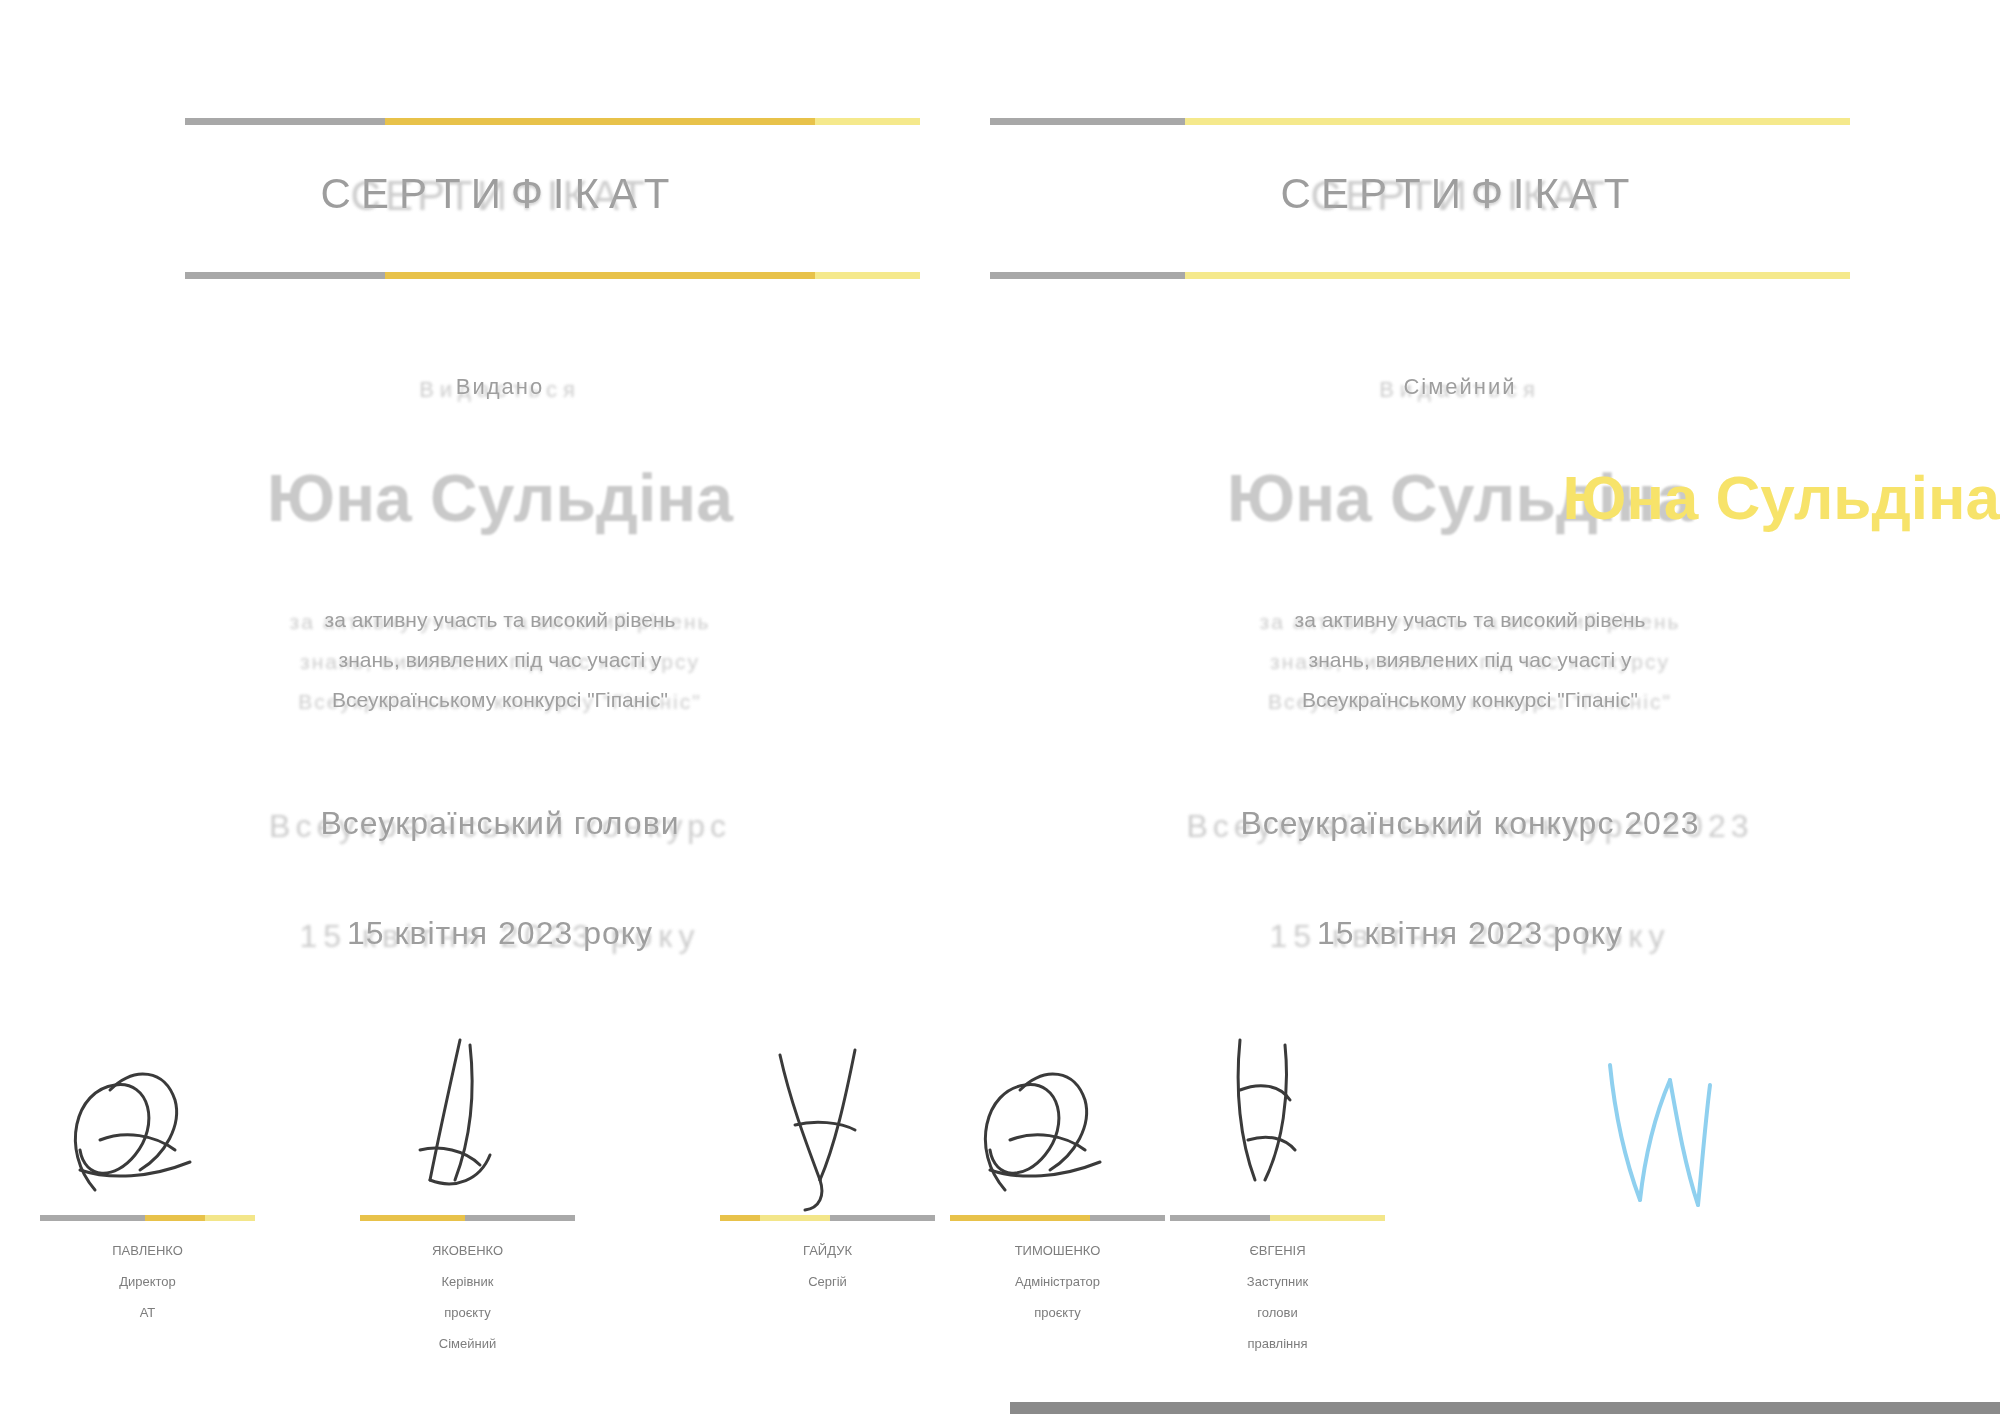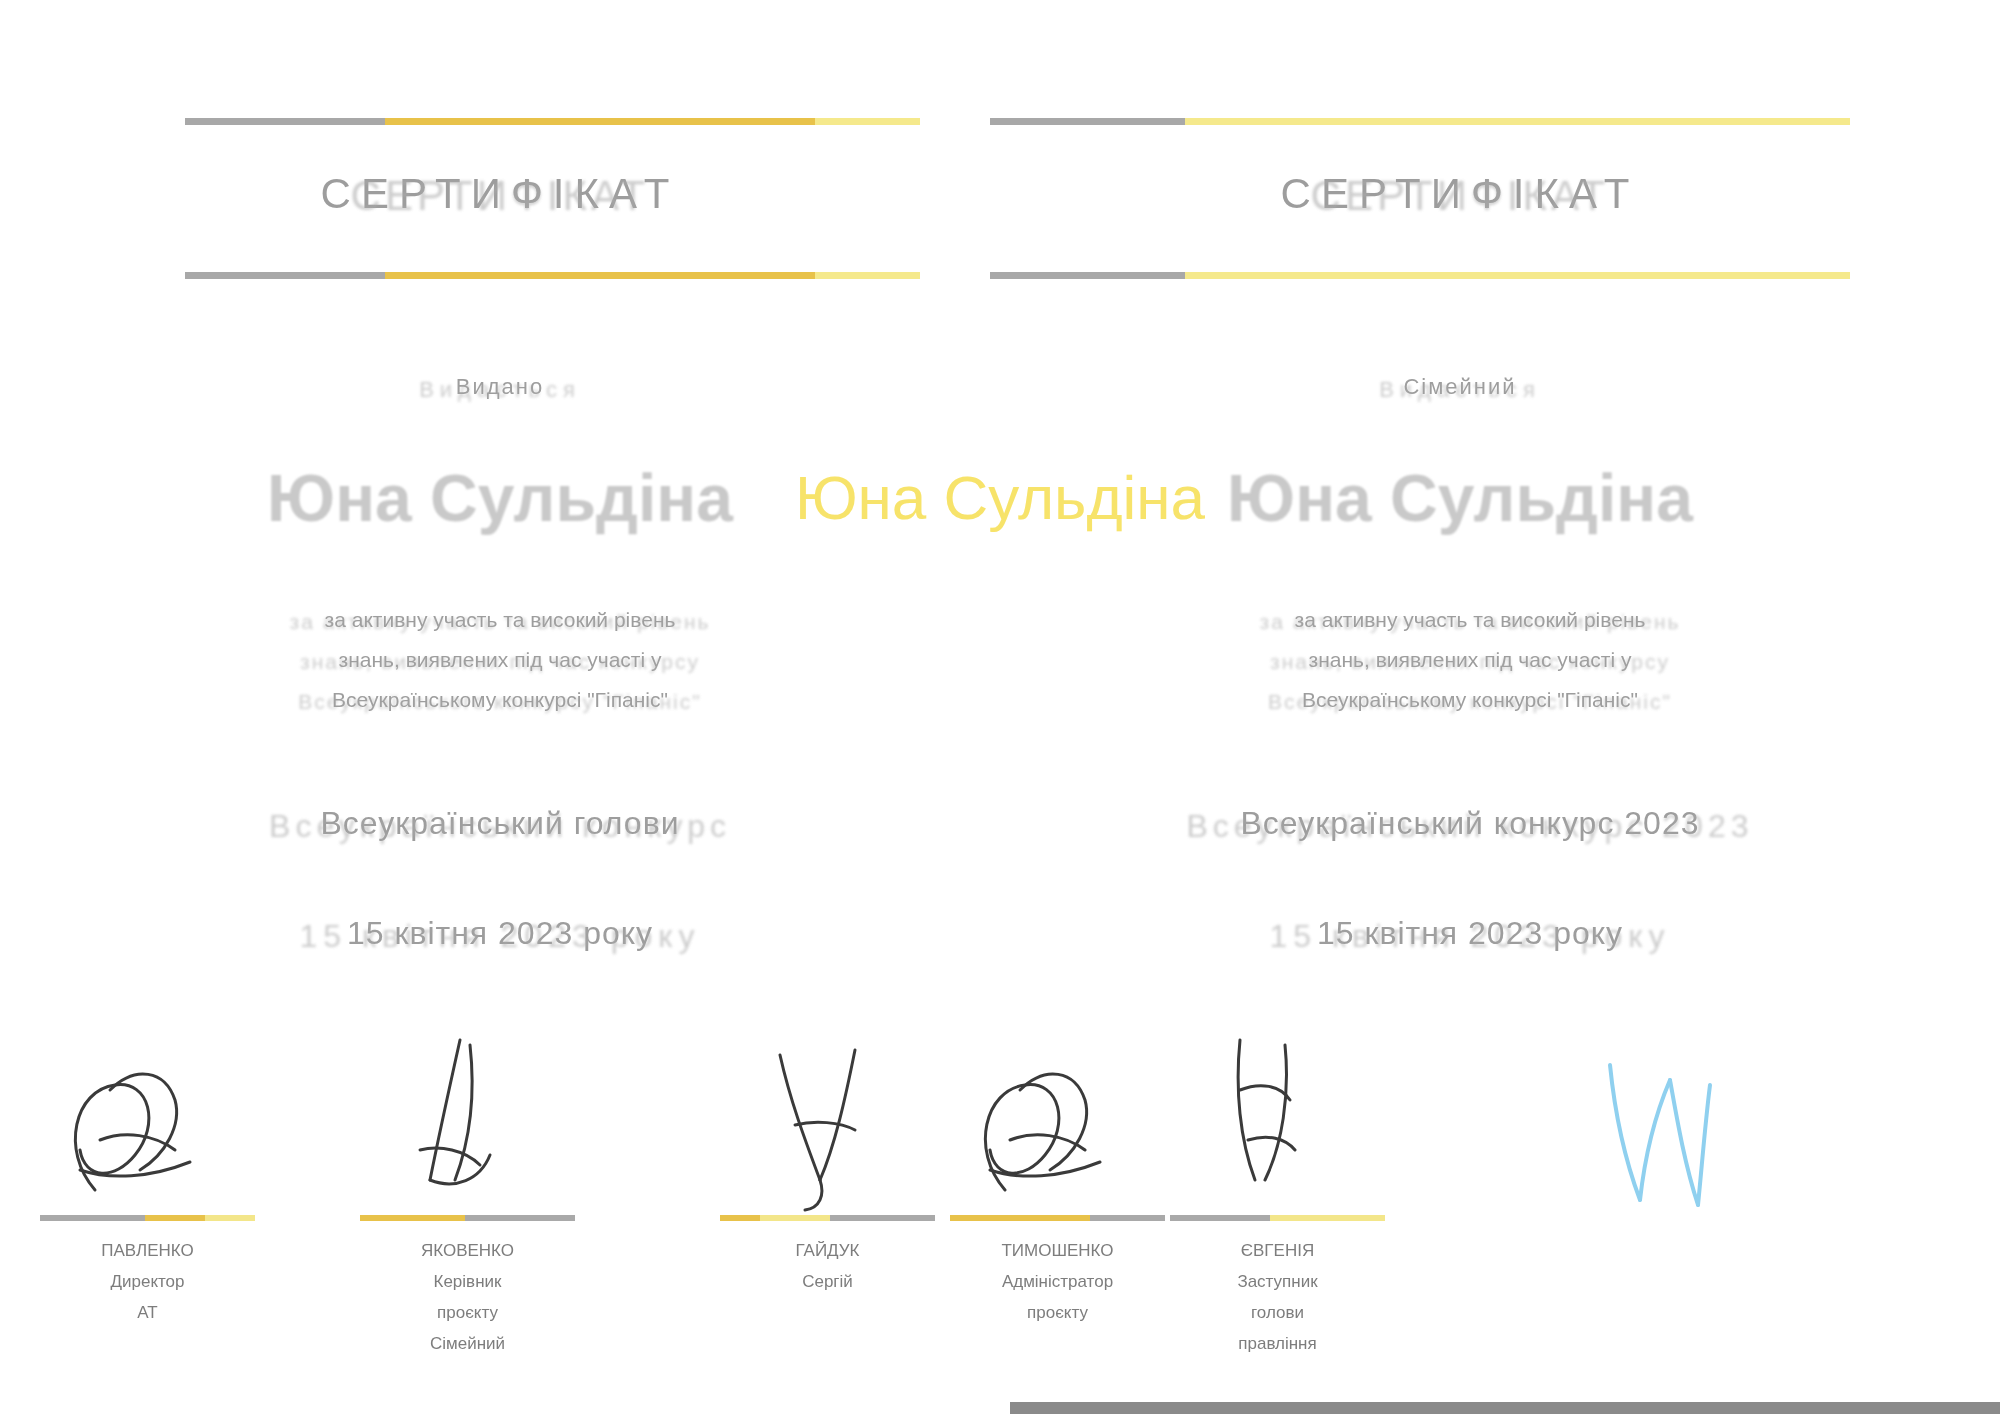--- a/index.html
+++ b/index.html
@@ -111,23 +111,23 @@
     font-weight: 700;
     color: #c9c9c9;
     filter: blur(1.2px);
     white-space: nowrap;
   }
 
   .recipient-gold {
     position: absolute;
     top: 462px;
     left: 0; right: 0;
-    text-align: center;
+    text-align: right;
     font-size: 62px;
-    font-weight: 400;
+    font-weight: 700;
     color: #f7e36a;
     white-space: nowrap;
     z-index: 5;
   }
 
   .body-text {
     position: absolute;
     top: 600px;
     left: 110px; right: 110px;
     text-align: center;
@@ -193,21 +193,21 @@
     display: flex;
   }
   .sig-line .seg { height: 100%; }
   .sig-line .gray   { background: #a9a9a9; }
   .sig-line .gold   { background: #e8c24a; }
   .sig-line .yellow { background: #f3e68a; }
 
   .sig-caption {
     margin-top: 14px;
     text-align: center;
-    font-size: 17px;
+    font-size: 13px;
     line-height: 31px;
     color: #7d7d7d;
     filter: blur(0.5px);
     position: relative;
   }
 
   .footer-bar {
     position: absolute;
     left: 1010px;
     right: 0;

